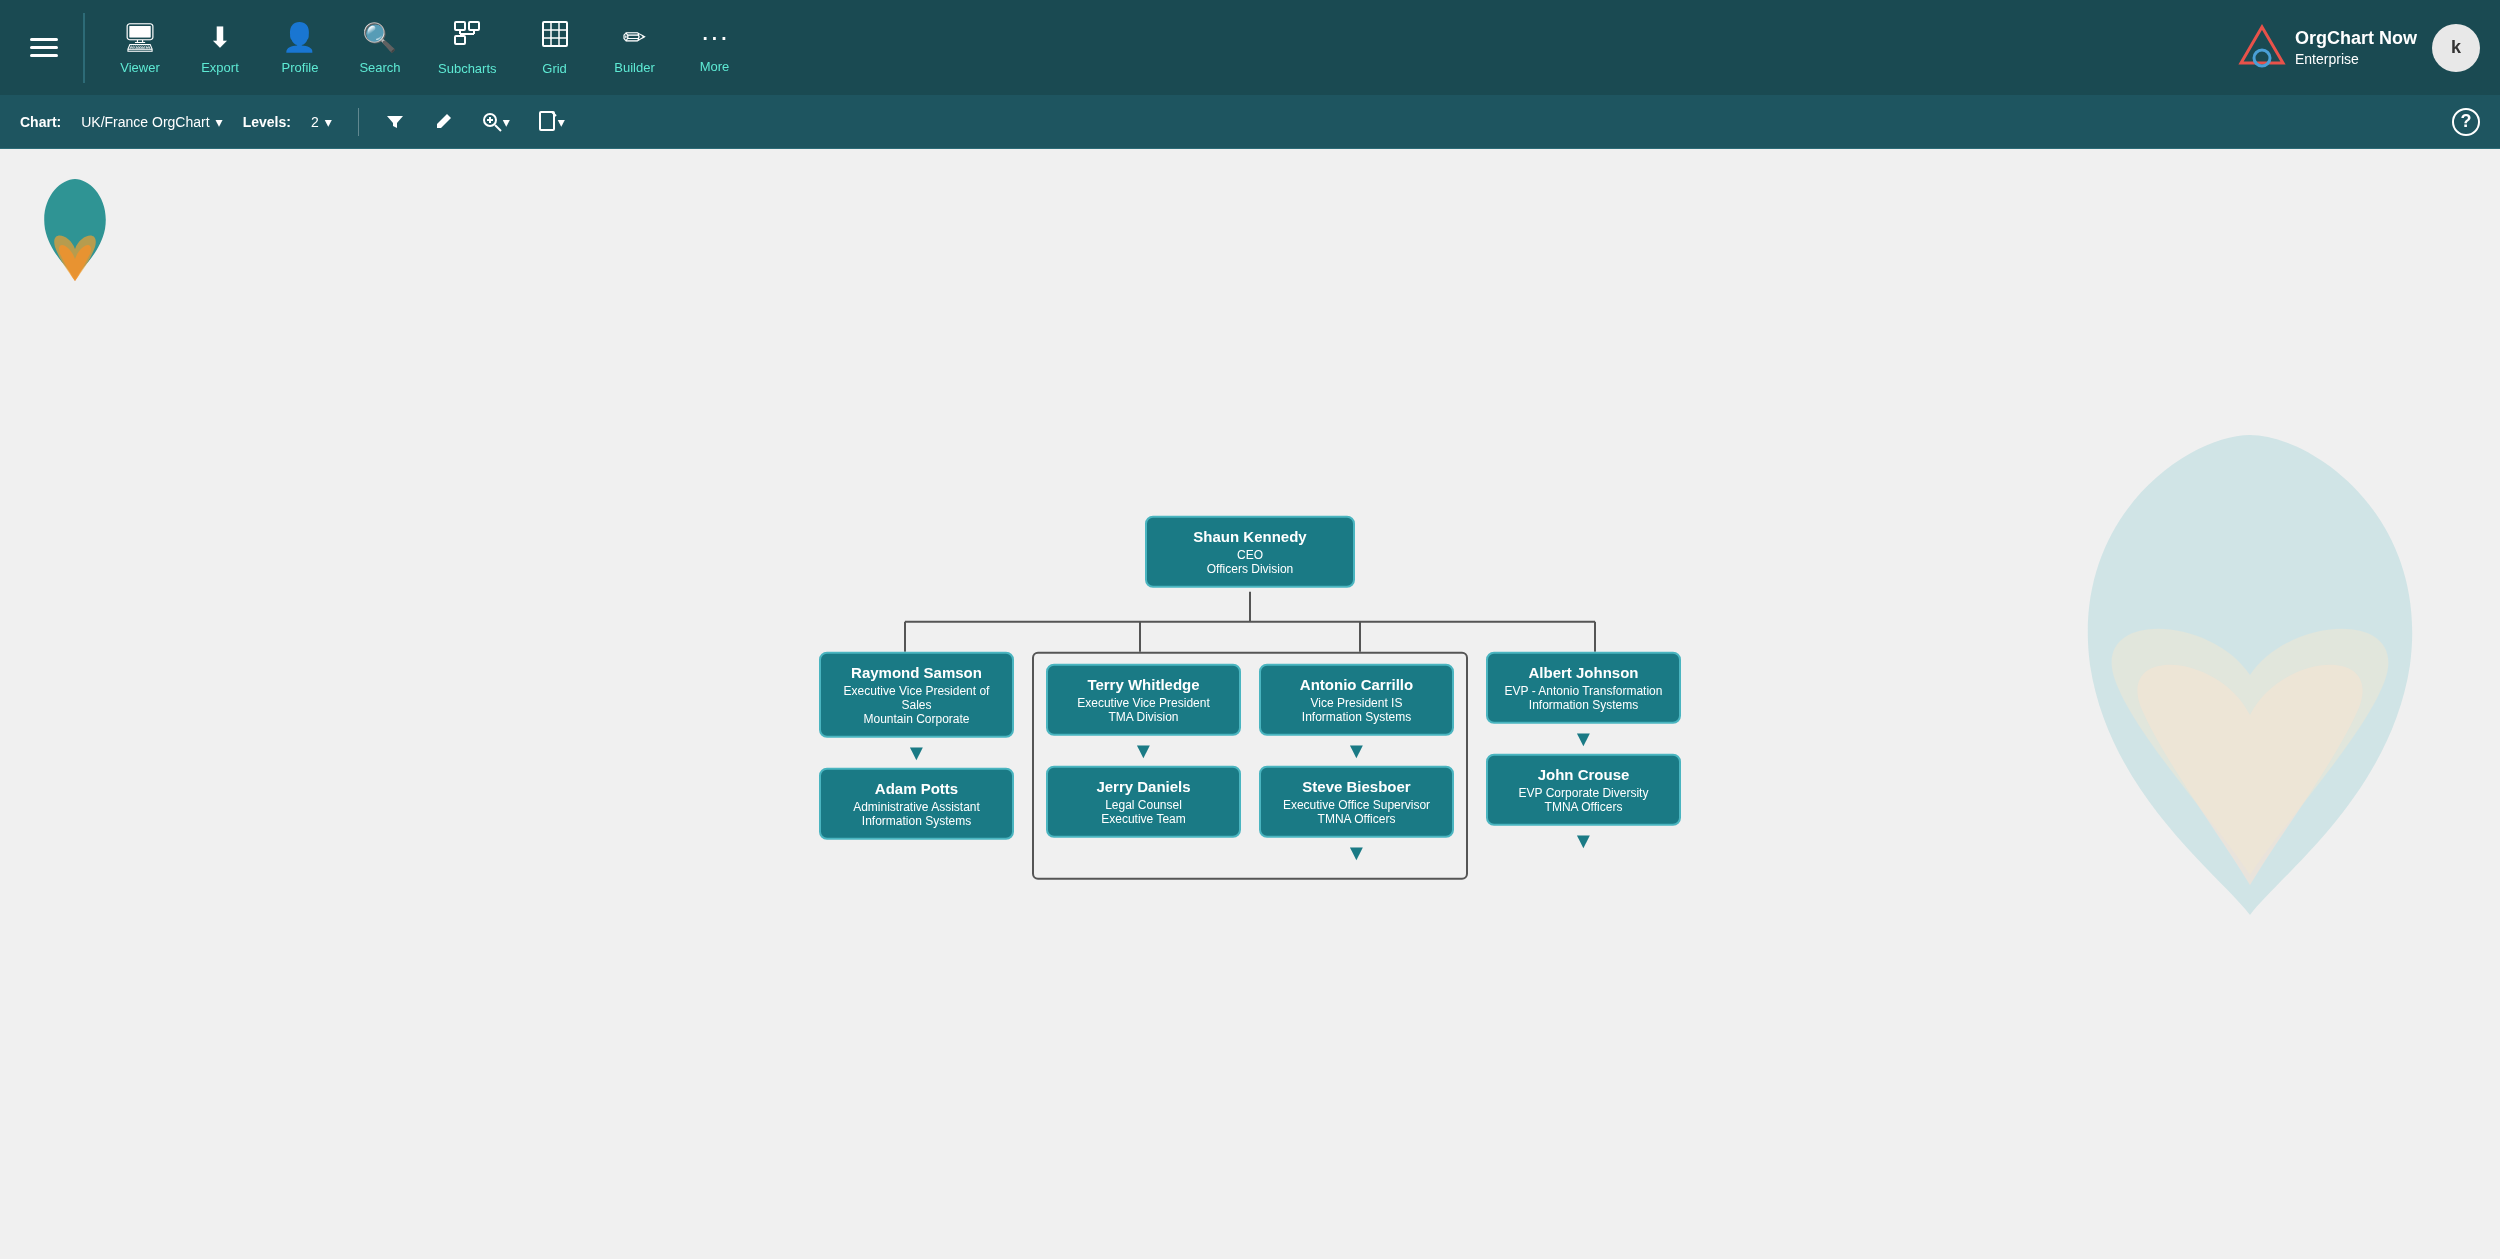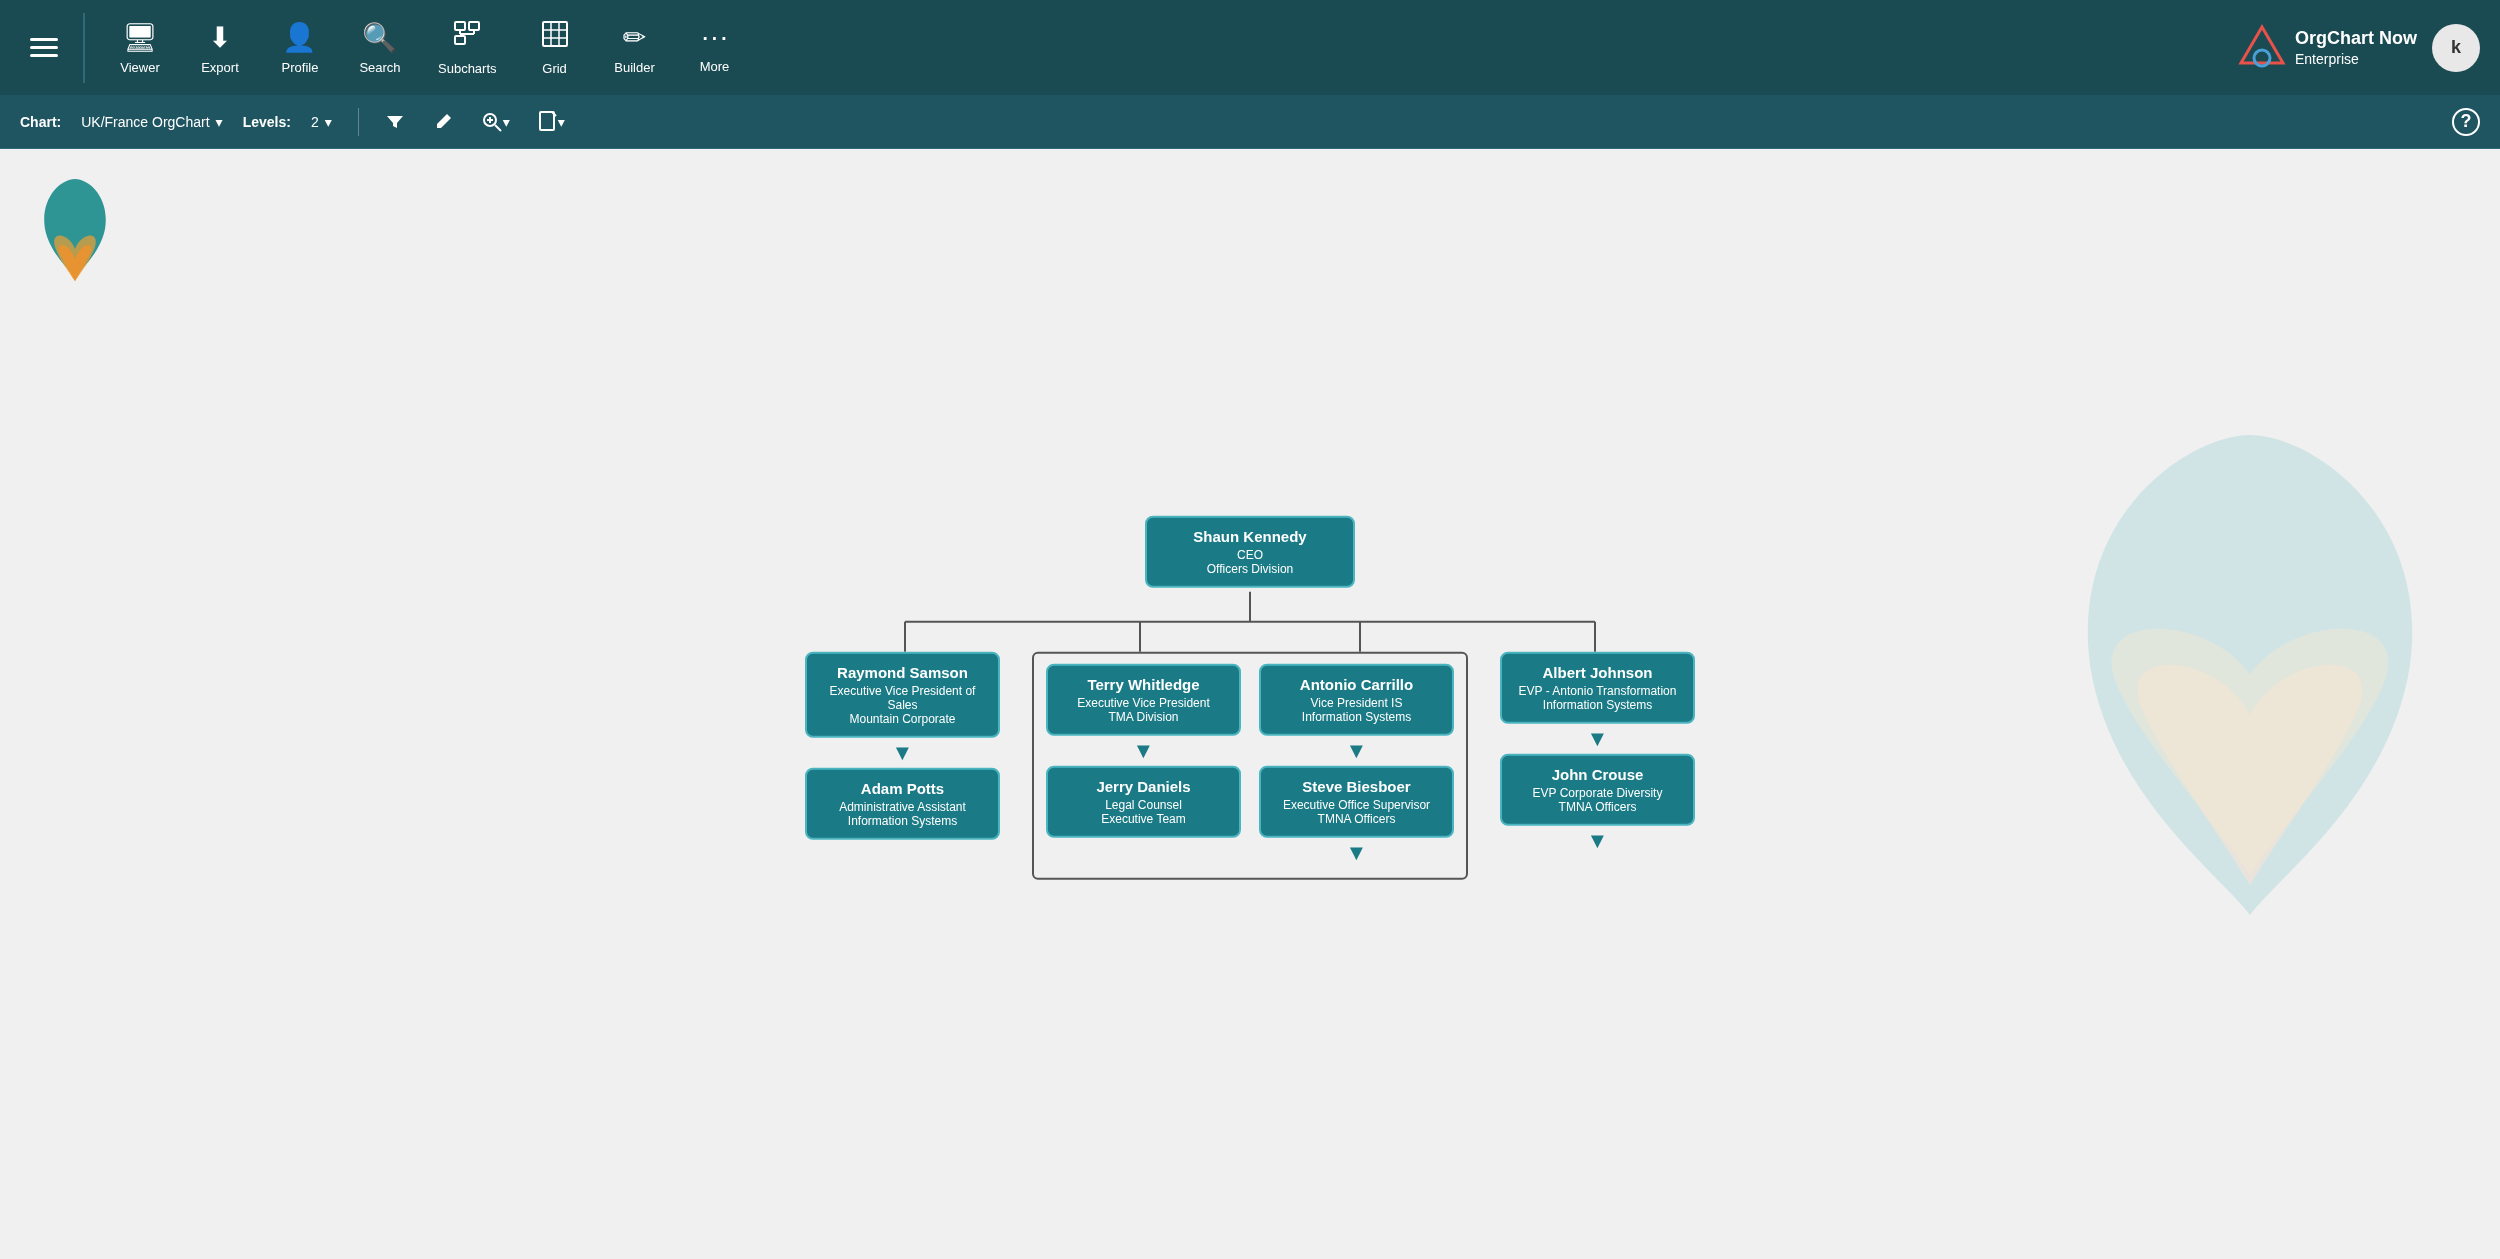--- a/index.html
+++ b/index.html
@@ -29,21 +29,21 @@
       padding: 8px 18px;
       gap: 6px;
       min-width: 80px;
     }
     .nav-icon {
       font-size: 28px;
       color: white;
     }
     .nav-label {
       font-size: 13px;
-      color: #ffffff;
+      color: #5eead4;
     }
     .hamburger {
       display: flex;
       flex-direction: column;
       gap: 5px;
       cursor: pointer;
       padding: 10px;
     }
     .hamburger span {
       display: block;
@@ -352,21 +352,21 @@
       <line x1="450" y1="0" x2="450" y2="30" stroke="#555" stroke-width="2"></line>
 
       <line x1="105" y1="30" x2="795" y2="30" stroke="#555" stroke-width="2"></line>
 
       <line x1="105" y1="30" x2="105" y2="60" stroke="#555" stroke-width="2"></line>
       <line x1="340" y1="30" x2="340" y2="60" stroke="#555" stroke-width="2"></line>
       <line x1="560" y1="30" x2="560" y2="60" stroke="#555" stroke-width="2"></line>
       <line x1="795" y1="30" x2="795" y2="60" stroke="#555" stroke-width="2"></line>
     </svg>
 
-    <div style="display:flex; gap:32px; align-items:flex-start; position:relative;">
+    <div style="display:flex; gap:18px; align-items:flex-start; position:relative;">
 
       <div style="display:flex; flex-direction:column; align-items:center; width:195px;">
         <div class="org-node" style="width:195px;">
           <div class="node-name">Raymond Samson</div>
           <div class="node-title">Executive Vice President of  Sales</div>
           <div class="node-dept">Mountain Corporate</div>
         </div>
 
         <div style="color:#1a7a85; font-size:22px; line-height:1; margin:4px 0;">▼</div>
         <div class="org-node" style="width:195px;">

